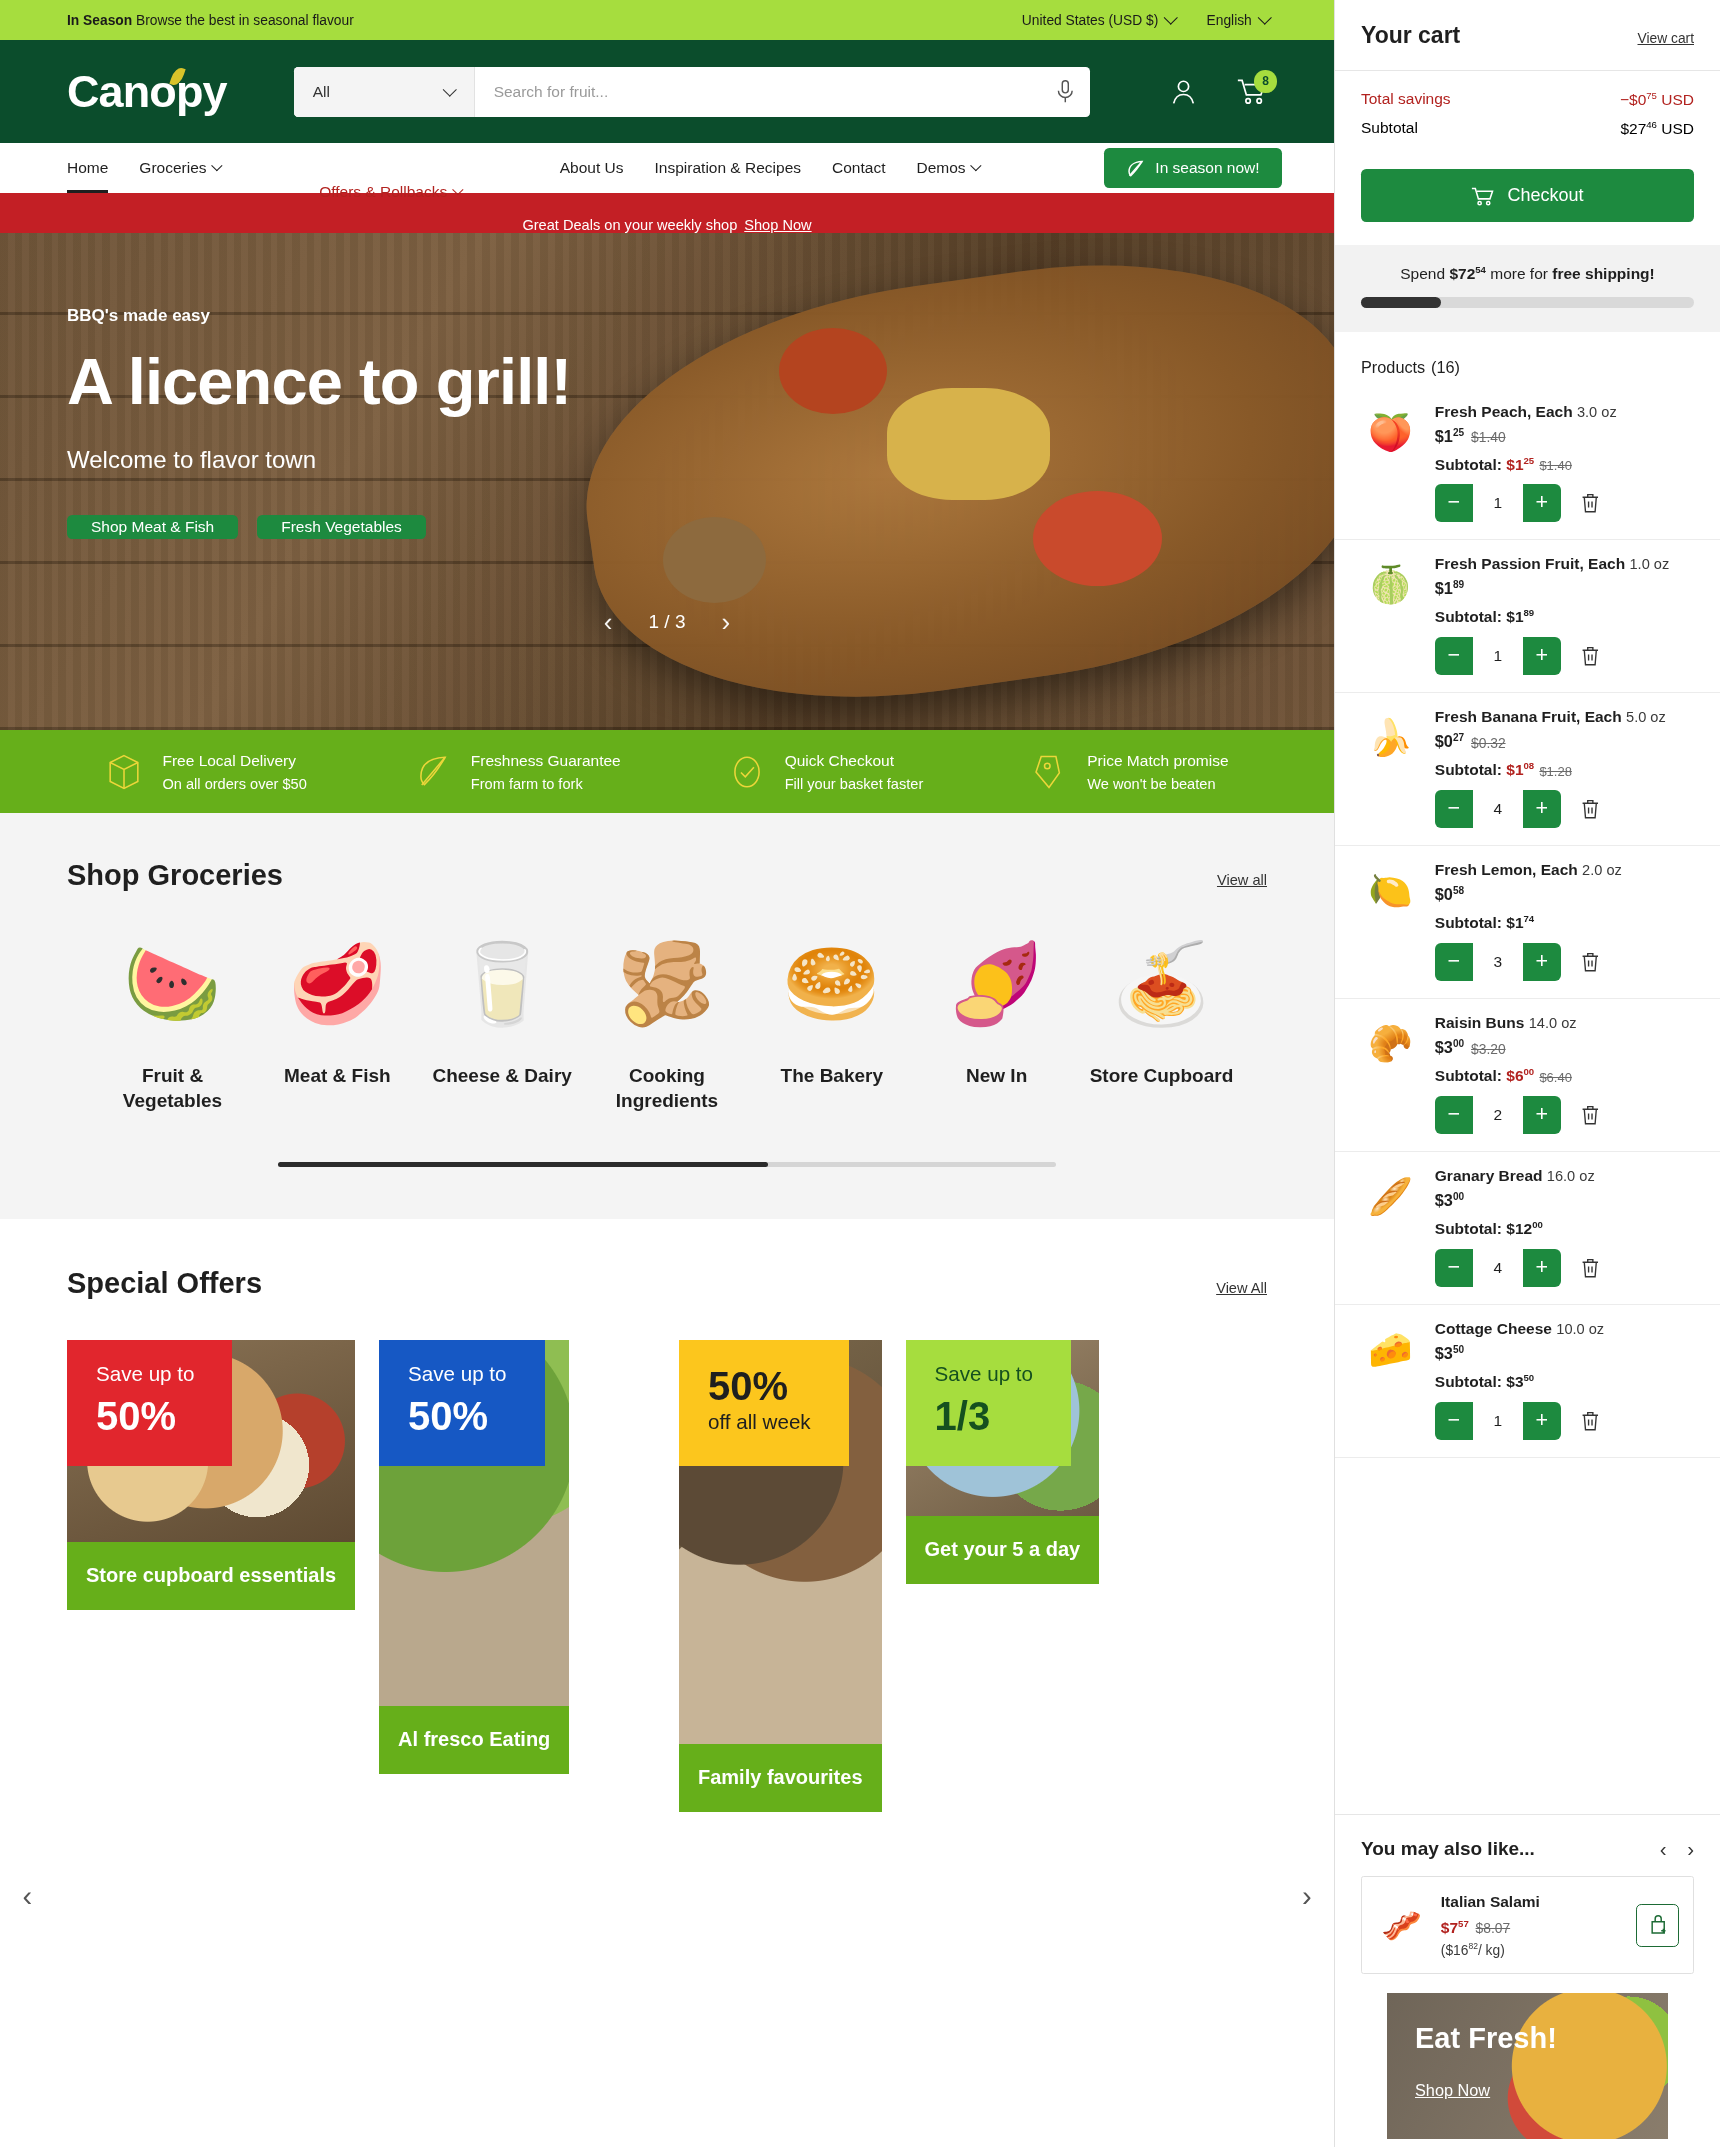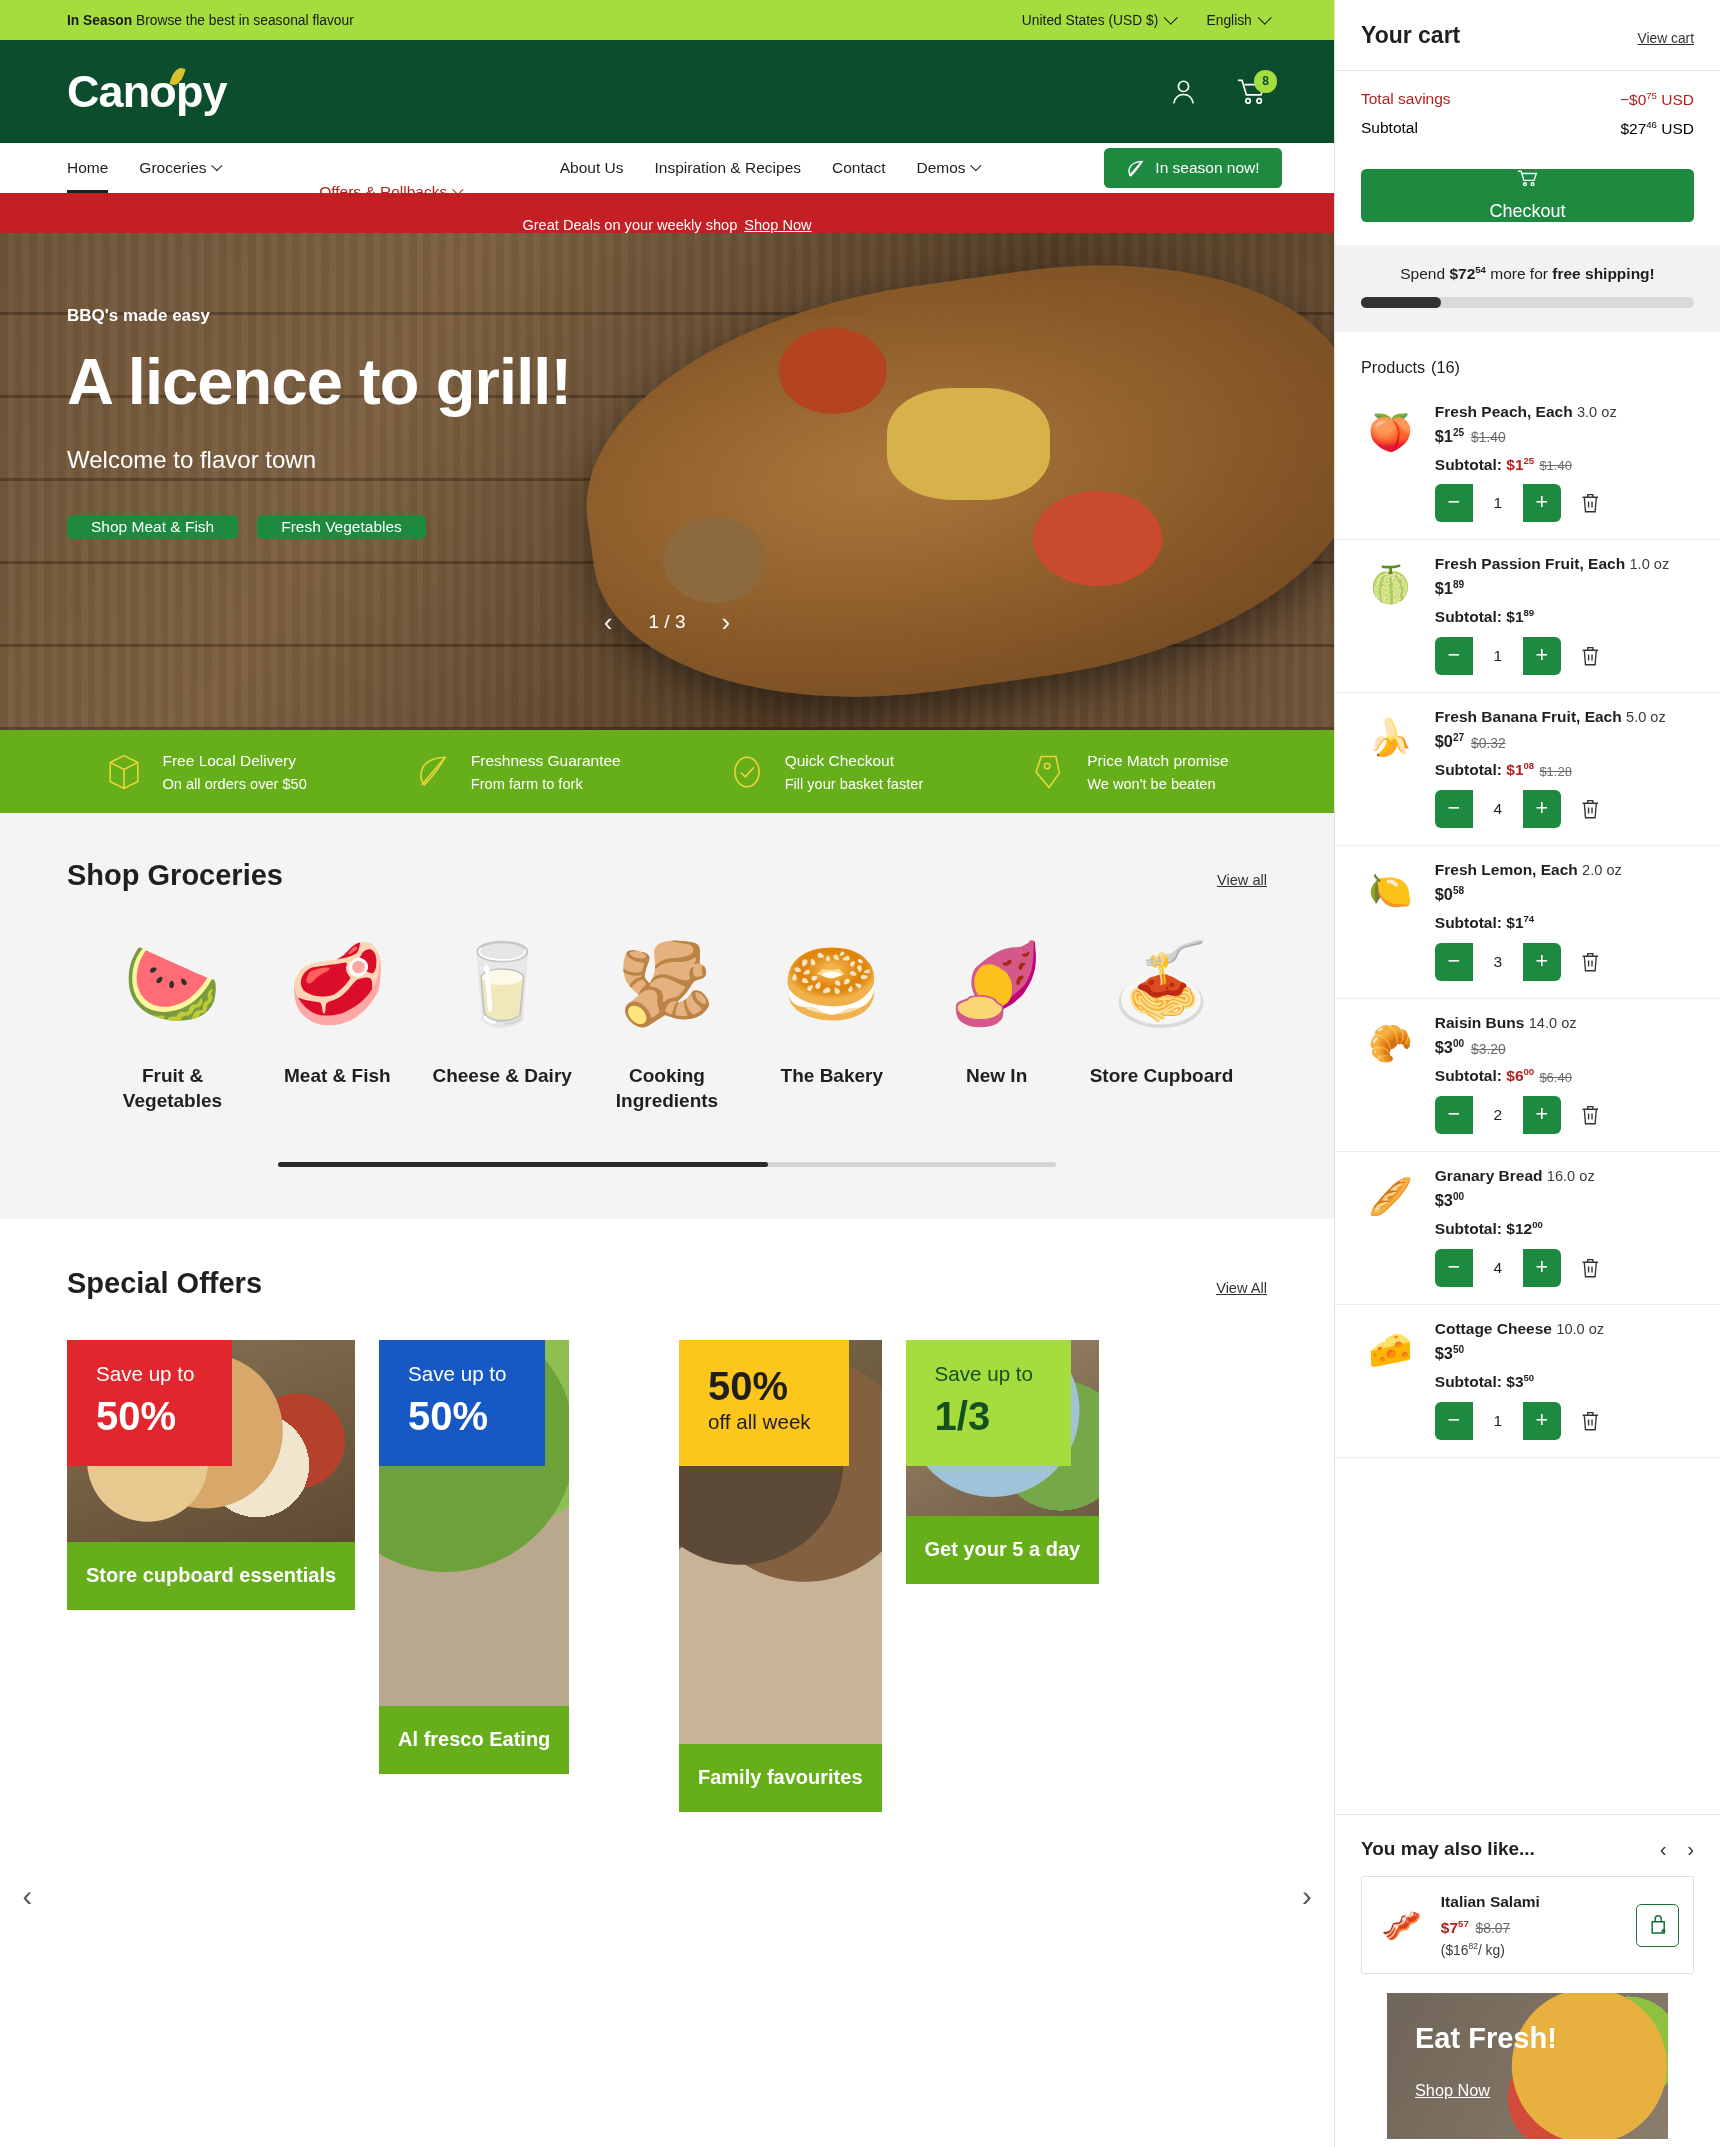--- a/index.html
+++ b/index.html
@@ -168,21 +168,21 @@
   .cart-head { display: flex; align-items: baseline; justify-content: space-between; padding: 22.4px 26px 20.6px; border-bottom: 0.9px solid #e6e6e6; }
   .cart-title { font-size: 23px; font-weight: 700; color: #1f1f1f; }
   .view-cart { font-size: 13.8px; color: #333; text-decoration: underline; cursor: pointer; }
   .totals { padding: 19px 26px 0; }
   .trow { display: flex; justify-content: space-between; font-size: 15.5px; margin-bottom: 10.3px; }
   .trow.savings { color: #b2221f; }
   .sup { font-size: 0.62em; vertical-align: super; }
   .checkout {
     margin: 20.6px 26px 22.4px; background: #1d8a3f; color: #fff; border: 0; width: calc(100% - 52px);
     height: 53px; border-radius: 5.2px; font-size: 18px; display: flex; align-items: center;
-    justify-content: center; gap: 13.8px; cursor: pointer; font-family:"Liberation Sans",sans-serif;flex-direction:column;
+    justify-content: center; gap: 13.8px; cursor: pointer; font-family:"Liberation Sans",sans-serif;
   }
   .ship-box { background: #f2f2f2; padding: 19px 26px 24px; text-align: center; }
   .ship-txt { font-size: 15.5px; color: #1f1f1f; margin-bottom: 13.8px; }
   .ship-txt b { font-weight: 700; }
   .ship-bar { height: 11.2px; background: #d9d9d9; border-radius: 6px; position: relative; }
   .ship-bar .fill { position: absolute; left:0; top:0; height: 11.2px; width: 24%; background: #333; border-radius: 6px; }
   .products-head { padding: 22.4px 26px 8.6px; font-size: 20.6px; font-weight: 700; color: #1f1f1f; }
   .products-head span { font-size: 16.3px; font-weight: 400; }
   .cart-scroll { flex: 1; overflow: hidden; }
   .citem { display: flex; gap: 13.8px; padding: 15.5px 26px 17px; border-bottom: 0.9px solid #ececec; }
@@ -246,20 +246,34 @@
           <span class="chev"></span>
         </div>
       </div>
     </div>
 
     <div class="header">
       <div class="logo">
         <span>Canopy</span>
         <span class="leaf"></span>
       </div>
+      <div class="searchwrap">
+        <div class="cat-select">
+          <span>All</span>
+          <span class="chev"></span>
+        </div>
+        <input class="search-input" placeholder="Search for fruit..." style="">
+        <div class="mic">
+          <svg width="20.6" height="26" viewBox="0 0 24 30" fill="none" stroke="#555" stroke-width="1.7">
+            <rect x="8.5" y="2" width="7" height="14" rx="3.5"></rect>
+              <path d="M4 13.5a8 8 0 0 0 16 0"></path>
+              <path d="M12 21.5V27"></path>
+          </svg>
+        </div>
+      </div>
       <div class="hdr-icons">
         <div class="icon-btn">
           <svg width="29" height="29" viewBox="0 0 34 34" fill="none" stroke="#fff" stroke-width="2">
             <circle cx="17" cy="11" r="6"></circle>
               <path d="M5.5 31c1.5-7 6-10.5 11.5-10.5S27 24 28.5 31"></path>
           </svg>
         </div>
         <div class="icon-btn">
           <svg width="31" height="29" viewBox="0 0 36 34" fill="none" stroke="#fff" stroke-width="2">
             <path d="M2 4h5l5 17h17l4-12H10"></path>

